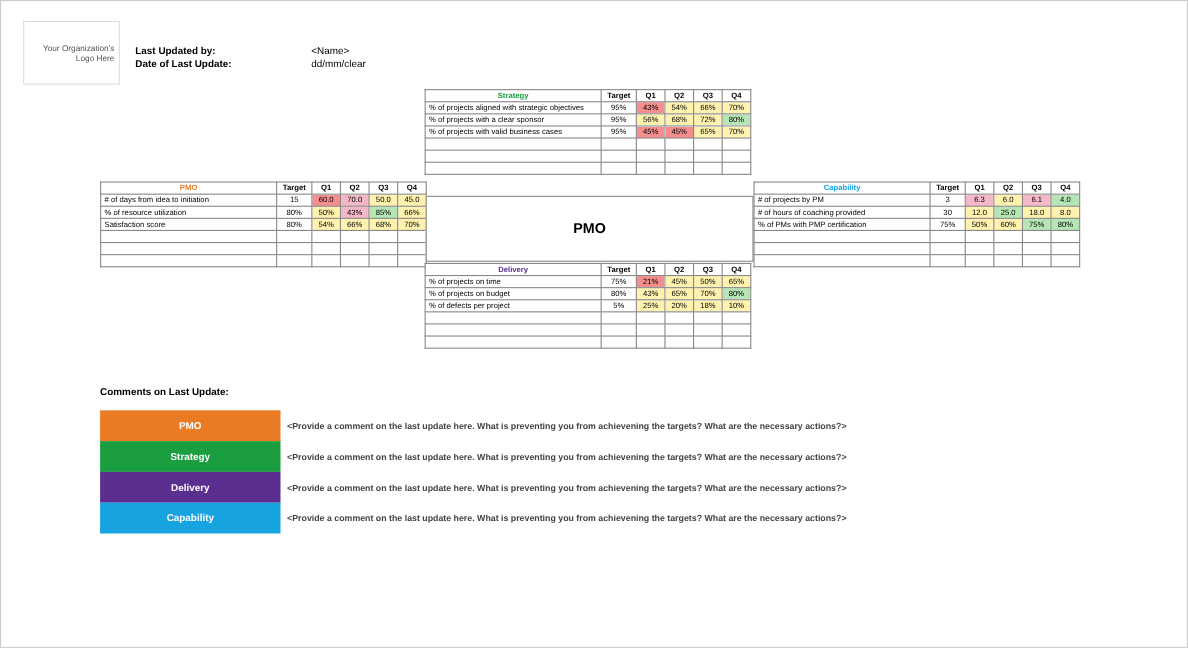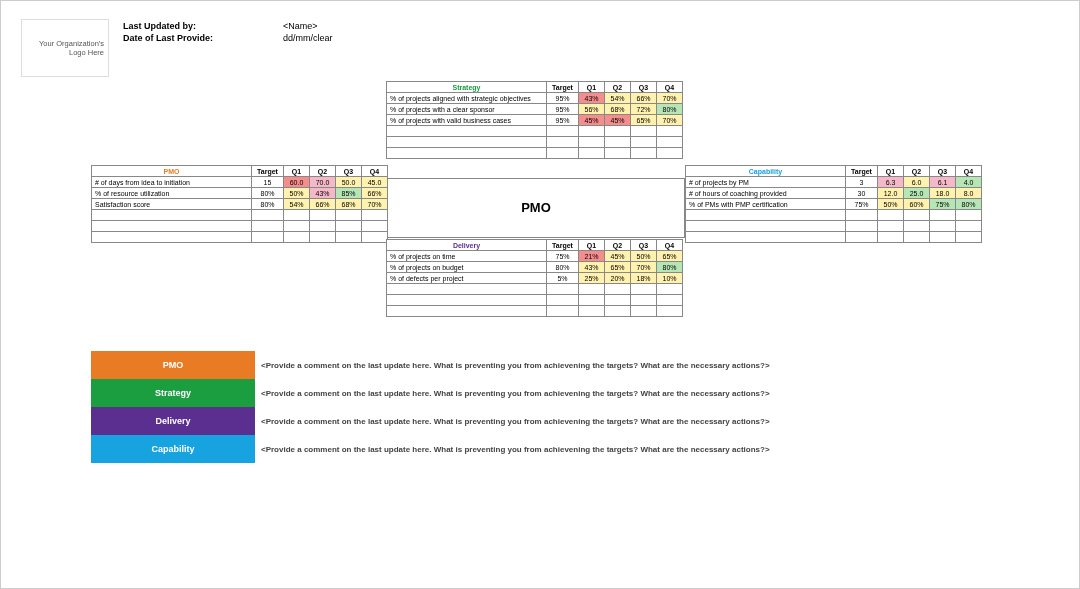--- a/index.html
+++ b/index.html
@@ -33,21 +33,21 @@
     display: flex;
     align-items: center;
     justify-content: center;
     text-align: right;
     font-size: 7.5px;
     color: #555;
     padding: 4px;
     line-height: 1.2;
   }
   .meta {
-    margin-top: 2px;
+    margin-top: 22px;
   }
   .meta-row { display: flex; margin-bottom: 2px; }
   .meta-label { width: 160px; font-weight: bold; font-size: 9px; }
   .meta-value { font-size: 9px; }
 
   .grid-area {
     position: absolute;
     top: 80px;
     left: 90px;
     width: 910px;
@@ -138,21 +138,21 @@
 <div class="page">
 
   <div class="header">
     <div class="logo-box">Your Organization's Logo Here</div>
     <div class="meta">
       <div class="meta-row">
         <div class="meta-label">Last Updated by:</div>
         <div class="meta-value">&lt;Name&gt;</div>
       </div>
       <div class="meta-row">
-        <div class="meta-label">Date of Last Provide:</div>
+        <div class="meta-label">Date of Last Update:</div>
         <div class="meta-value">dd/mm/clear</div>
       </div>
     </div>
   </div>
 
   <div class="grid-area">
 
     <table class="kpi-table" style="position:absolute; left:295px; top:0;">
       <thead>
           <tr class="kpi-title-row">
@@ -405,20 +405,21 @@
             <td class="kpi-q"></td>
             <td class="kpi-q"></td>
             <td class="kpi-q"></td>
           </tr>
         </tbody>
     </table>
 
   </div>
 
   <div class="comments-area">
+    <div class="comments-title">Comments on Last Update:</div>
     <div class="c-row">
       <div class="c-label c-pmo">PMO</div>
       <div class="c-text">&lt;Provide a comment on the last update here. What is preventing you from achievening the targets? What are the necessary actions?&gt;</div>
     </div>
     <div class="c-row">
       <div class="c-label c-str">Strategy</div>
       <div class="c-text">&lt;Provide a comment on the last update here. What is preventing you from achievening the targets? What are the necessary actions?&gt;</div>
     </div>
     <div class="c-row">
       <div class="c-label c-del">Delivery</div>

